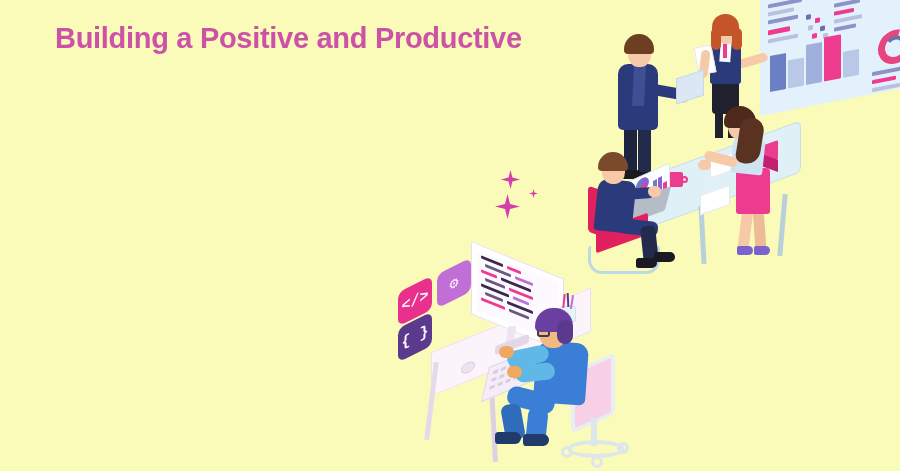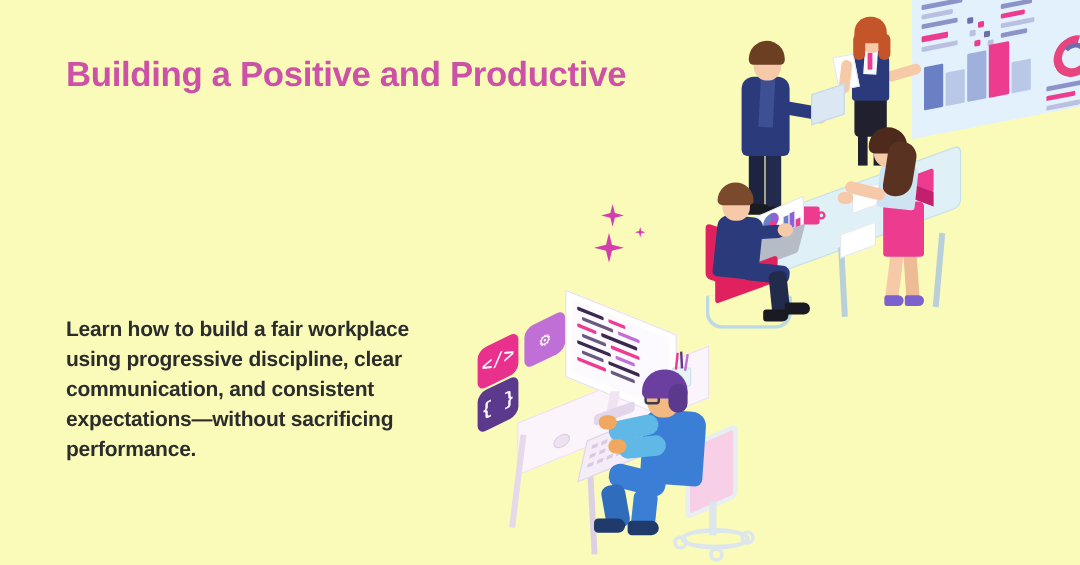--- a/index.html
+++ b/index.html
@@ -24,21 +24,20 @@
     width:560px;
     z-index:6;
   }
   .eyebrow {
     font-size:29px;
     font-weight:bold;
     color:#cc52a8;
     letter-spacing:-0.3px;
     line-height:1.15;
     white-space:nowrap;
-    margin-top:25px;
   }
   .headline {
     margin-top:6px;
     font-size:86px;
     font-weight:bold;
     color:#2a2263;
     line-height:0.92;
     letter-spacing:-3px;
   }
   .headline .hl-line { display:block; }
@@ -179,21 +178,20 @@
 </style>
 </head>
 <body>
 
 <div class="banner">
 
   <div class="text-col">
     <div class="eyebrow">Building a Positive and Productive</div>
   </div>
 
-  <div class="body-copy">Learn how to build a fair workplace using progressive discipline, clear communication, and consistent expectations—without sacrificing performance.</div>
 
   <div class="sparkles">
     <div class="spark s1"></div>
     <div class="spark s2"></div>
     <div class="spark s3"></div>
   </div>
 
   <div class="illus scene-meeting">
 
     <div class="board"></div>

